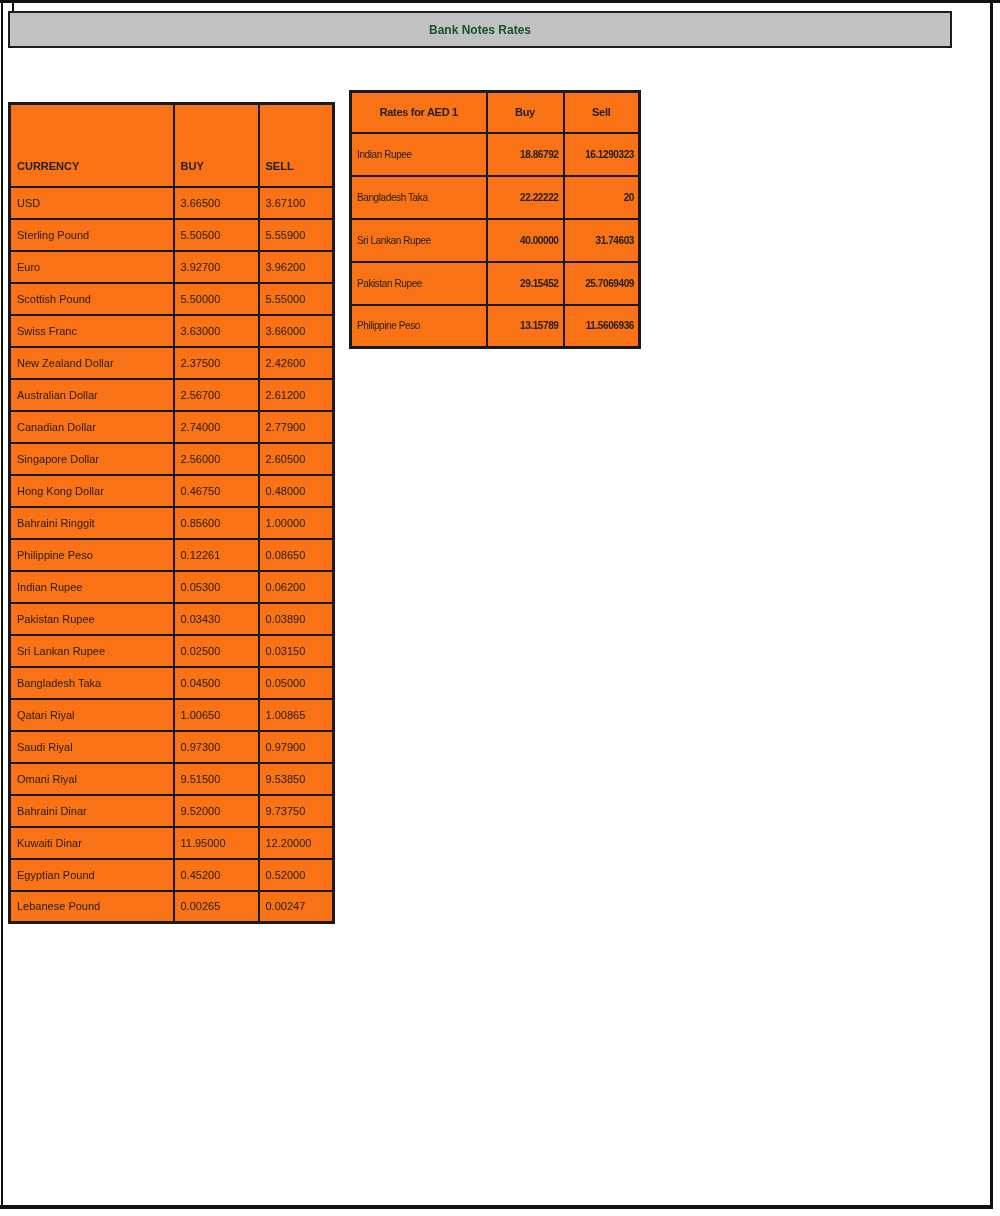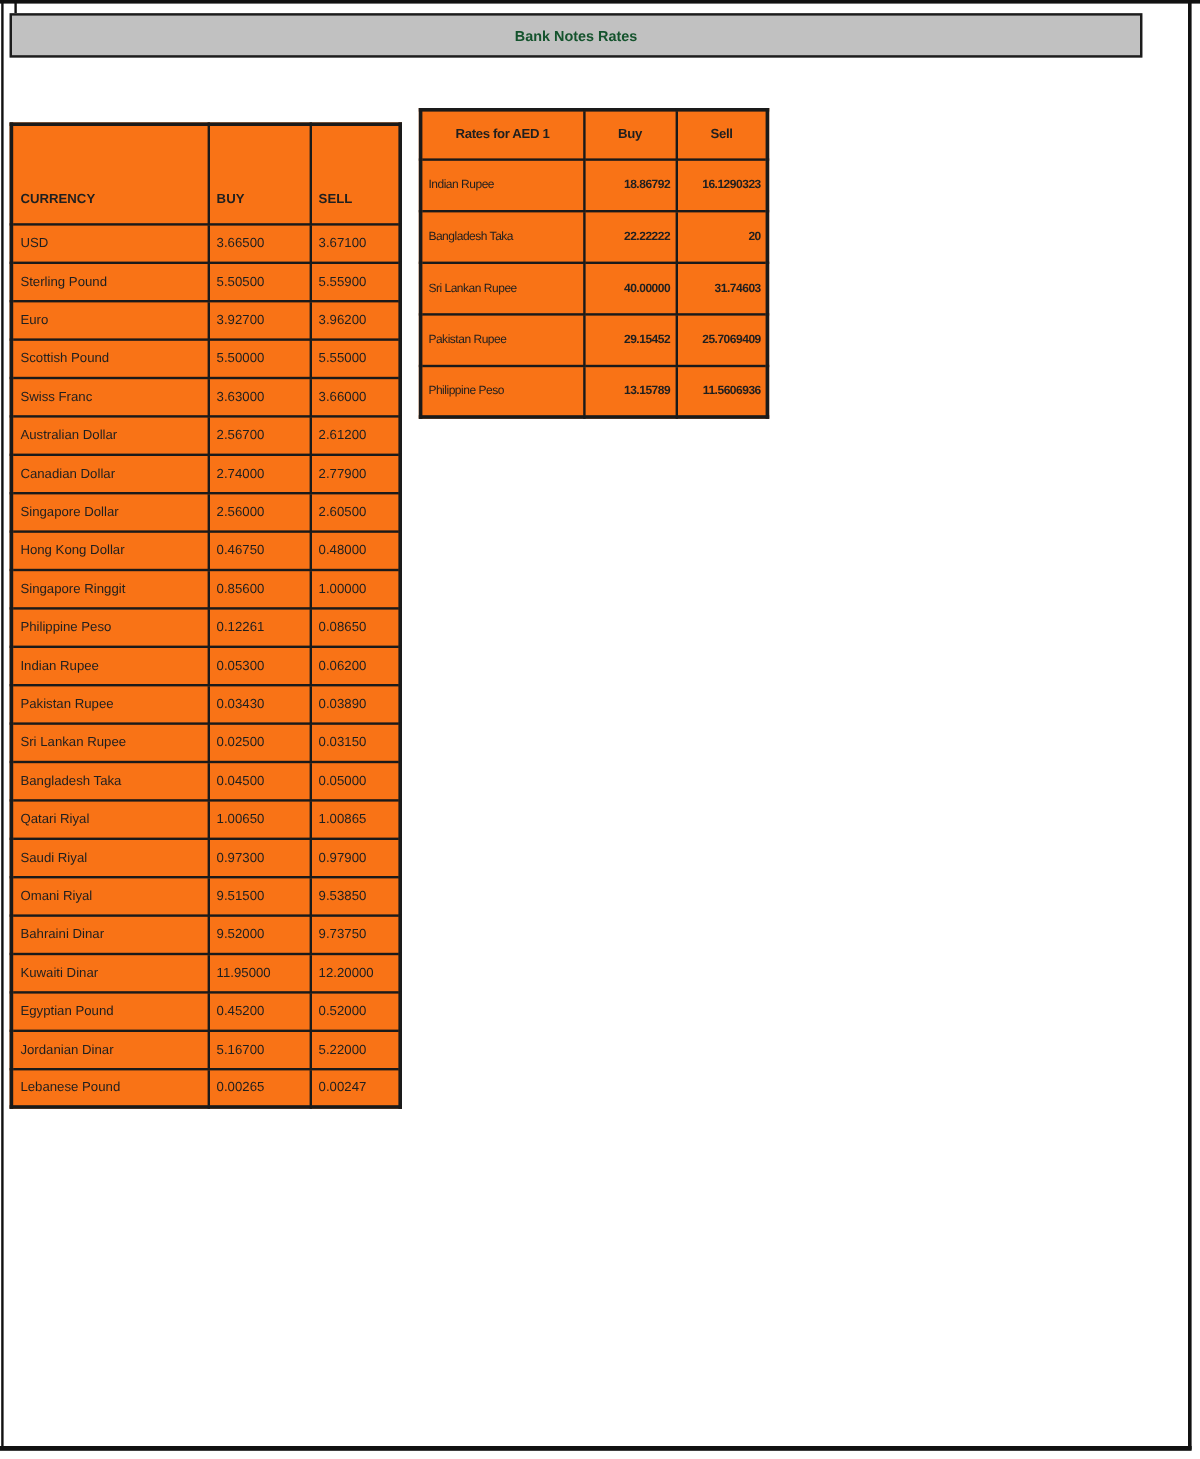--- a/index.html
+++ b/index.html
@@ -140,20 +140,25 @@
     <td class="cell-num">5.50000</td>
     <td class="cell-num">5.55000</td>
   </tr>
 
   <tr>
     <td class="cell-label">Swiss Franc</td>
     <td class="cell-num">3.63000</td>
     <td class="cell-num">3.66000</td>
   </tr>
 
+  <tr>
+    <td class="cell-label">New Zealand Dollar</td>
+    <td class="cell-num">2.37500</td>
+    <td class="cell-num">2.42600</td>
+  </tr>
 
   <tr>
     <td class="cell-label">Australian Dollar</td>
     <td class="cell-num">2.56700</td>
     <td class="cell-num">2.61200</td>
   </tr>
 
   <tr>
     <td class="cell-label">Canadian Dollar</td>
     <td class="cell-num">2.74000</td>
@@ -166,21 +171,21 @@
     <td class="cell-num">2.60500</td>
   </tr>
 
   <tr>
     <td class="cell-label">Hong Kong Dollar</td>
     <td class="cell-num">0.46750</td>
     <td class="cell-num">0.48000</td>
   </tr>
 
   <tr>
-    <td class="cell-label">Singapore Ringgit</td>
+    <td class="cell-label">Bahraini Ringgit</td>
     <td class="cell-num">0.85600</td>
     <td class="cell-num">1.00000</td>
   </tr>
 
   <tr>
     <td class="cell-label">Philippine Peso</td>
     <td class="cell-num">0.12261</td>
     <td class="cell-num">0.08650</td>
   </tr>
 
@@ -237,25 +242,20 @@
     <td class="cell-num">11.95000</td>
     <td class="cell-num">12.20000</td>
   </tr>
 
   <tr>
     <td class="cell-label">Egyptian Pound</td>
     <td class="cell-num">0.45200</td>
     <td class="cell-num">0.52000</td>
   </tr>
 
-  <tr>
-    <td class="cell-label">Jordanian Dinar</td>
-    <td class="cell-num">5.16700</td>
-    <td class="cell-num">5.22000</td>
-  </tr>
 
   <tr>
     <td class="cell-label">Lebanese Pound</td>
     <td class="cell-num">0.00265</td>
     <td class="cell-num">0.00247</td>
   </tr>
 </tbody>
 </table>
 
 <table id="aed-table">

